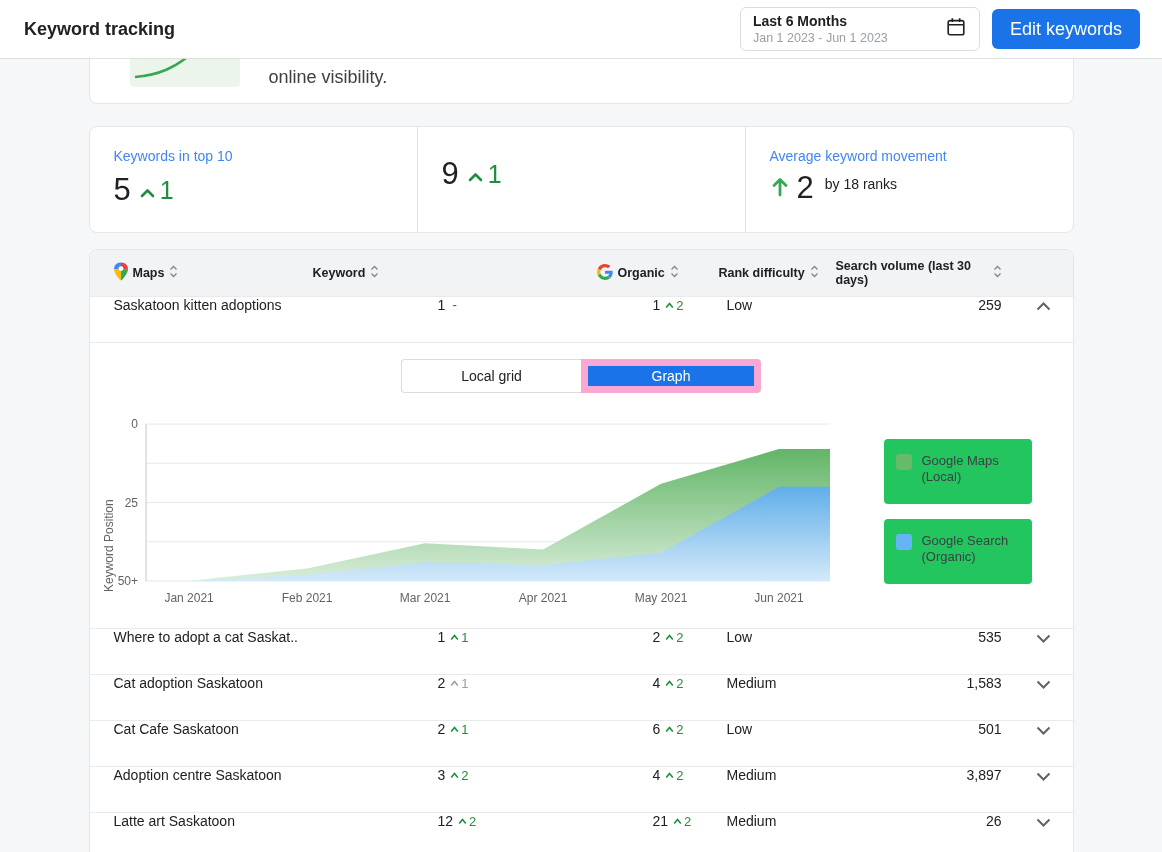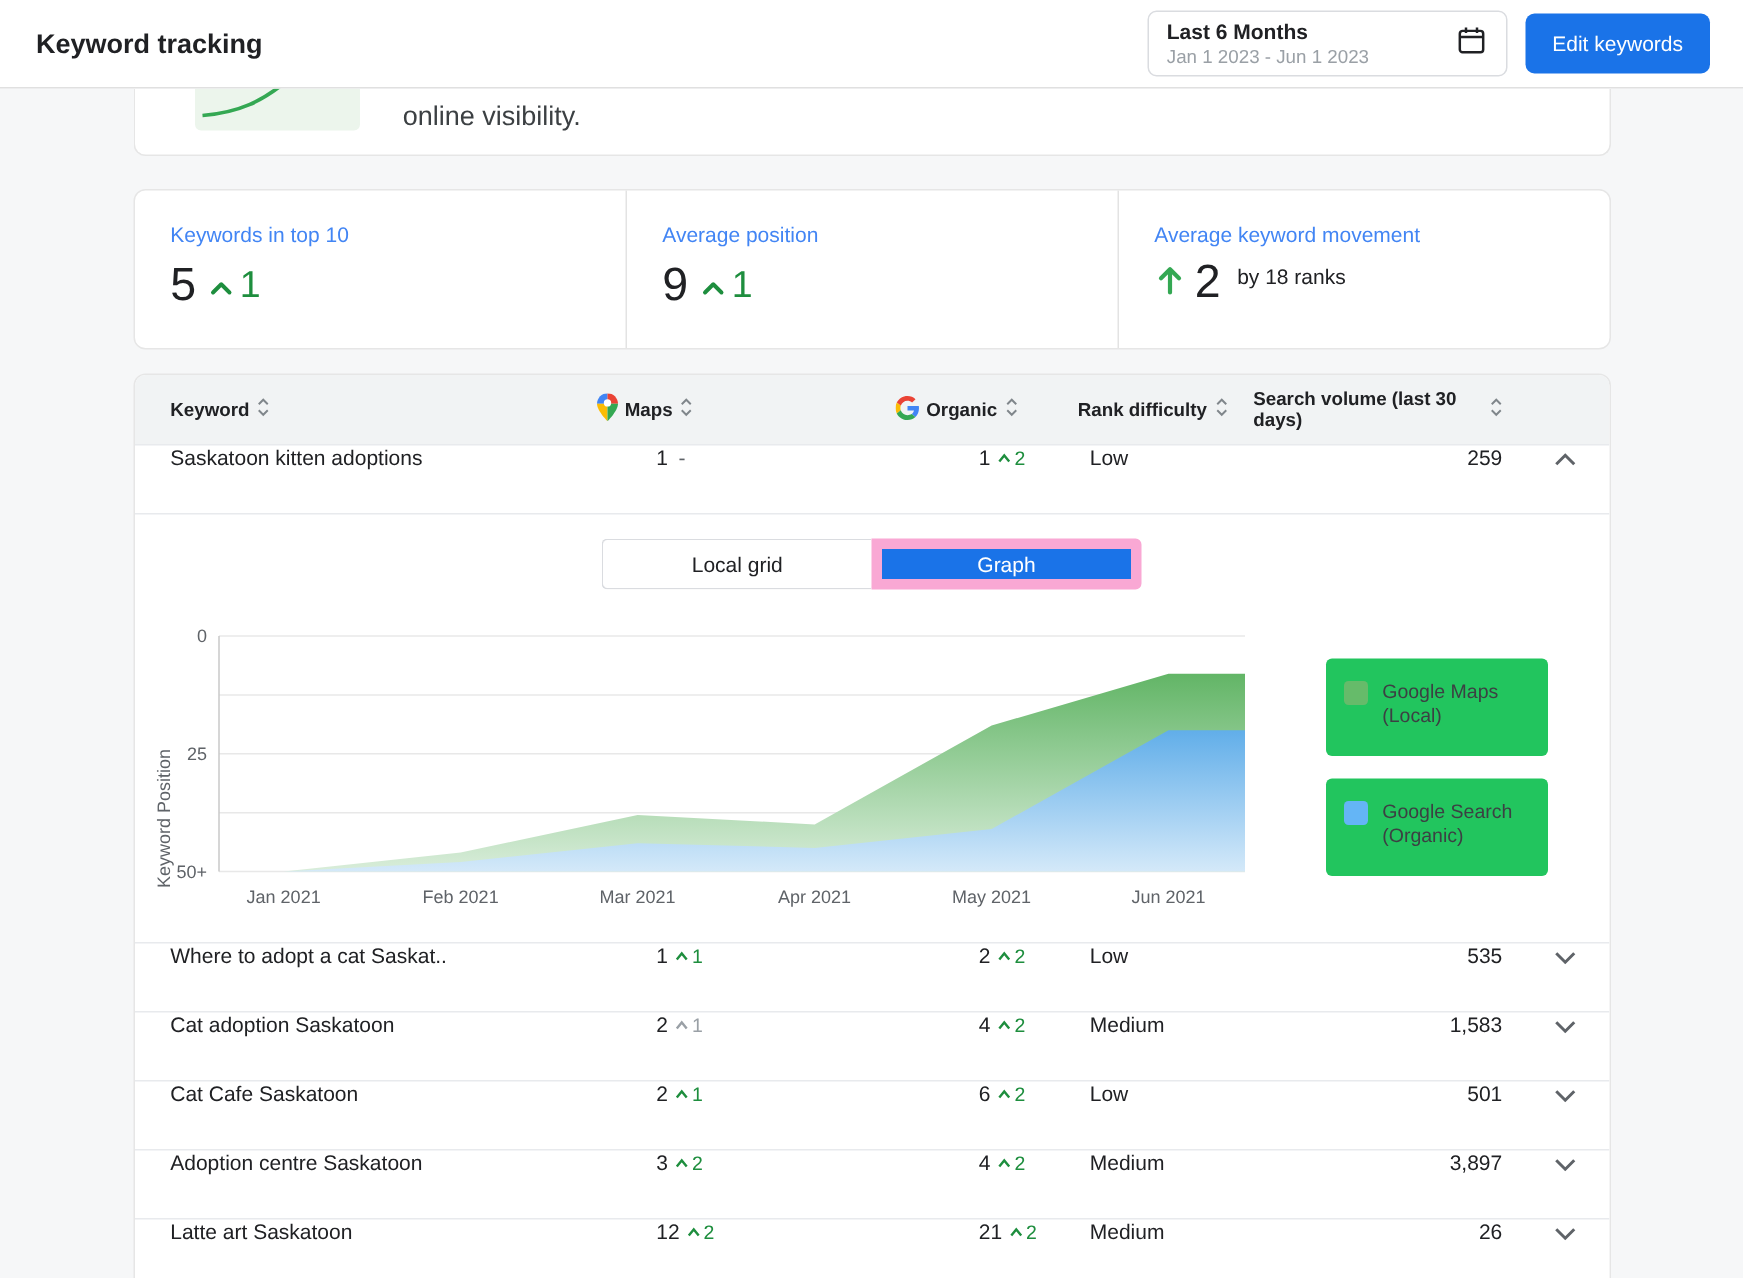--- a/index.html
+++ b/index.html
@@ -20,21 +20,21 @@
   .date-picker {
     margin-left:auto; width:240px; height:44px;
     border:1px solid #dadce0; border-radius:6px; background:#fff;
     display:flex; align-items:center; padding:1px 12px; gap:10px; cursor:pointer;
   }
   .date-texts { flex:1; min-width:0; }
   .date-label { font-size:14px; font-weight:700; line-height:16px; }
   .date-sub { font-size:12.5px; color:#9aa0a6; line-height:15px; margin-top:2px; white-space:nowrap; }
   .edit-btn {
     margin-left:12px; height:40px; padding:0 18px;
-    background:#1a73e8; color:#fff; font-size:14px; font-weight:500;
+    background:#1a73e8; color:#fff; font-size:18px; font-weight:500;
     border:none; border-radius:6px; cursor:pointer;
     font-family:inherit;
   }
   
   .content { width:985px; margin:0 auto; }
   
   .intro-card {
     height:45px; background:#fff; border:1px solid #e6e6e6; border-top:none;
     border-radius:0 0 8px 8px; position:relative; overflow:hidden;
   }
@@ -163,21 +163,20 @@
         <span class="stat-value">5</span>
         <span class="stat-caret">
           <svg width="15" height="10" viewBox="0 0 15 10">
               <path d="M2 8 L7.5 2.5 L13 8" fill="none" stroke="#1e8e3e" stroke-width="2.6" stroke-linecap="round" stroke-linejoin="round"></path>
             </svg>
         </span>
         <span class="stat-delta">1</span>
       </div>
     </div>
     <div class="stat">
-      <div class="stat-title">Average position</div>
       <div class="stat-value-row">
         <span class="stat-value">9</span>
         <span class="stat-caret">
           <svg width="15" height="10" viewBox="0 0 15 10">
               <path d="M2 8 L7.5 2.5 L13 8" fill="none" stroke="#1e8e3e" stroke-width="2.6" stroke-linecap="round" stroke-linejoin="round"></path>
             </svg>
         </span>
         <span class="stat-delta">1</span>
       </div>
     </div>
@@ -190,47 +189,47 @@
             </svg>
         </span>
         <span class="stat-value">2</span>
         <span class="movement-note">by 18 ranks</span>
       </div>
     </div>
   </div>
 
   <div class="table-card">
     <div class="thead">
-      <div class="th c-keyword th-cell">
-        <span>Keyword</span>
-        <span>
-          <svg width="9" height="13" viewBox="0 0 9 13" fill="none" stroke="#80868b" stroke-width="1.3">
-              <path d="M1.5 4.5 L4.5 1.5 L7.5 4.5"></path>
-              <path d="M1.5 8.5 L4.5 11.5 L7.5 8.5"></path>
-            </svg>
-        </span>
-      </div>
       <div class="th c-maps th-cell">
         <span>
           <svg width="14" height="19" viewBox="0 0 24 32">
             <defs>
                 <clipPath id="pinclip">
                   <path d="M12 0C5.4 0 0 5.4 0 12c0 8 12 20 12 20s12-12 12-20C24 5.4 18.6 0 12 0z"></path>
                 </clipPath>
               </defs>
             <g clip-path="url(#pinclip)">
               <rect x="0" y="0" width="12" height="12" fill="#4285f4"></rect>
               <rect x="12" y="0" width="12" height="12" fill="#ea4335"></rect>
               <rect x="0" y="12" width="12" height="20" fill="#fbbc04"></rect>
               <rect x="12" y="12" width="12" height="20" fill="#34a853"></rect>
             </g>
             <circle cx="12" cy="11" r="4.2" fill="#fff"></circle>
           </svg>
         </span>
         <span>Maps</span>
+        <span>
+          <svg width="9" height="13" viewBox="0 0 9 13" fill="none" stroke="#80868b" stroke-width="1.3">
+              <path d="M1.5 4.5 L4.5 1.5 L7.5 4.5"></path>
+              <path d="M1.5 8.5 L4.5 11.5 L7.5 8.5"></path>
+            </svg>
+        </span>
+      </div>
+      <div class="th c-keyword th-cell">
+        <span>Keyword</span>
         <span>
           <svg width="9" height="13" viewBox="0 0 9 13" fill="none" stroke="#80868b" stroke-width="1.3">
               <path d="M1.5 4.5 L4.5 1.5 L7.5 4.5"></path>
               <path d="M1.5 8.5 L4.5 11.5 L7.5 8.5"></path>
             </svg>
         </span>
       </div>
       <div class="th c-organic th-cell">
         <span>
           <svg width="16" height="16" viewBox="0 0 48 48">

